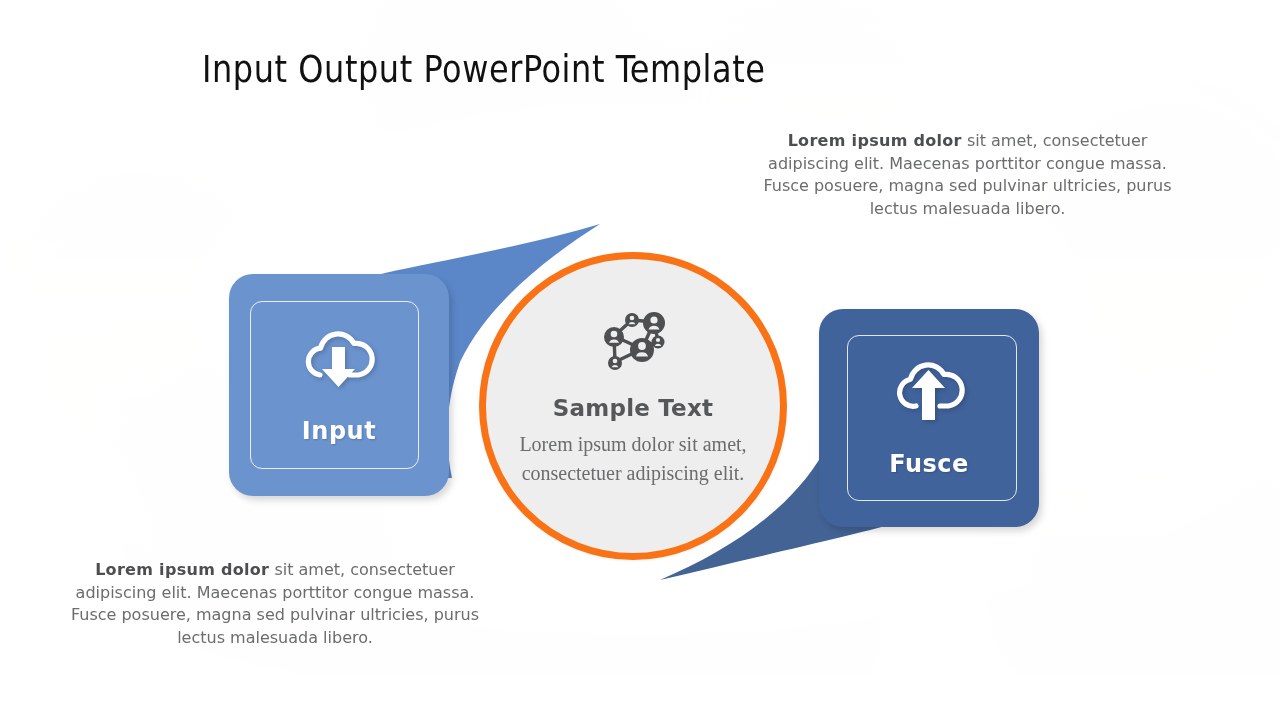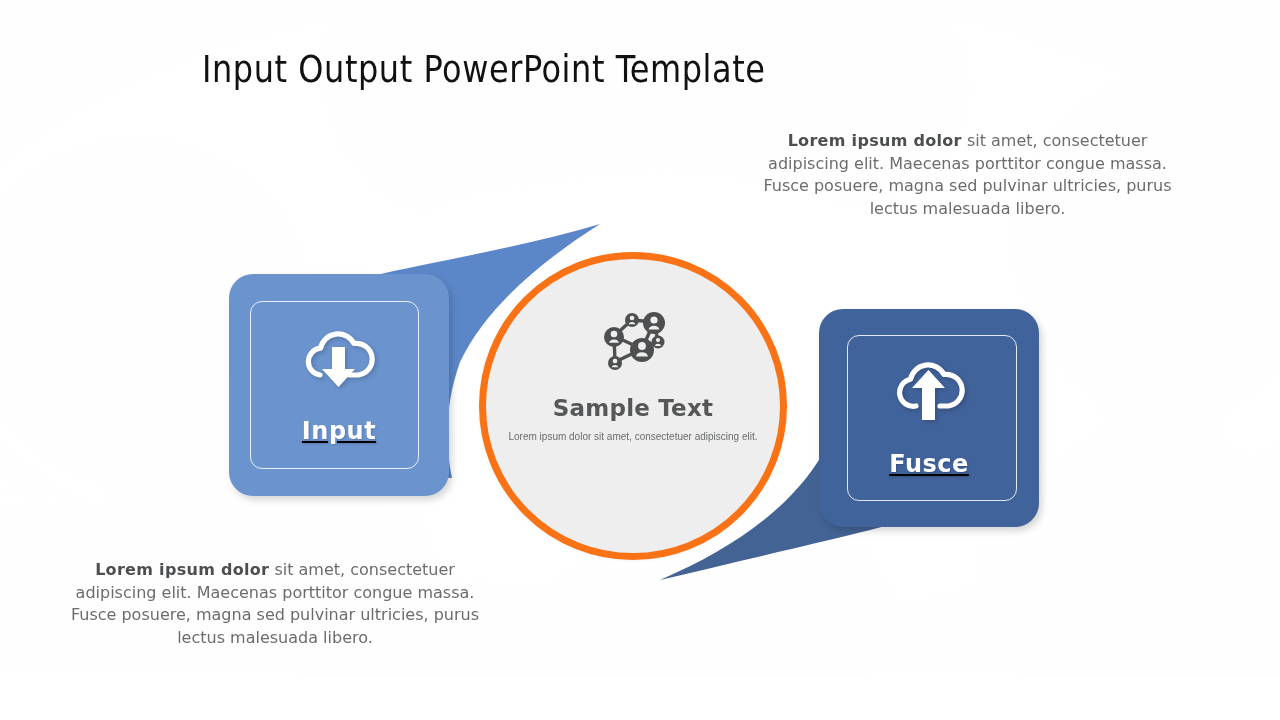--- a/index.html
+++ b/index.html
@@ -100,38 +100,37 @@
     font-family: "DejaVu Sans", sans-serif;
     font-size: 23px;
     font-weight: bold;
     color: #555758;
     letter-spacing: 0.2px;
     margin-bottom: 9px;
   }
   #sample-body {
     position: relative;
     z-index: 2;
-    font-family: Liberation Sans, sans-serif;
-    font-size: 10px;
+    font-family: Liberation Serif, serif;
+    font-size: 20px;
     line-height: 1.45;
     color: #6a6c6d;
     text-align: center;
     width: 280px;
   }
 
   
   .io-box {
     position: absolute;
     border-radius: 24px;
     display: flex;
     flex-direction: column;
     align-items: center;
     justify-content: center;
     box-shadow: 3px 4px 7px rgba(0,0,0,0.16);
-    text-decoration: underline;
   }
   .io-inner {
     position: absolute;
     border: 1px solid rgba(255,255,255,0.85);
     border-radius: 12px;
   }
   .io-content {
     position: relative;
     z-index: 3;
     display: flex;

